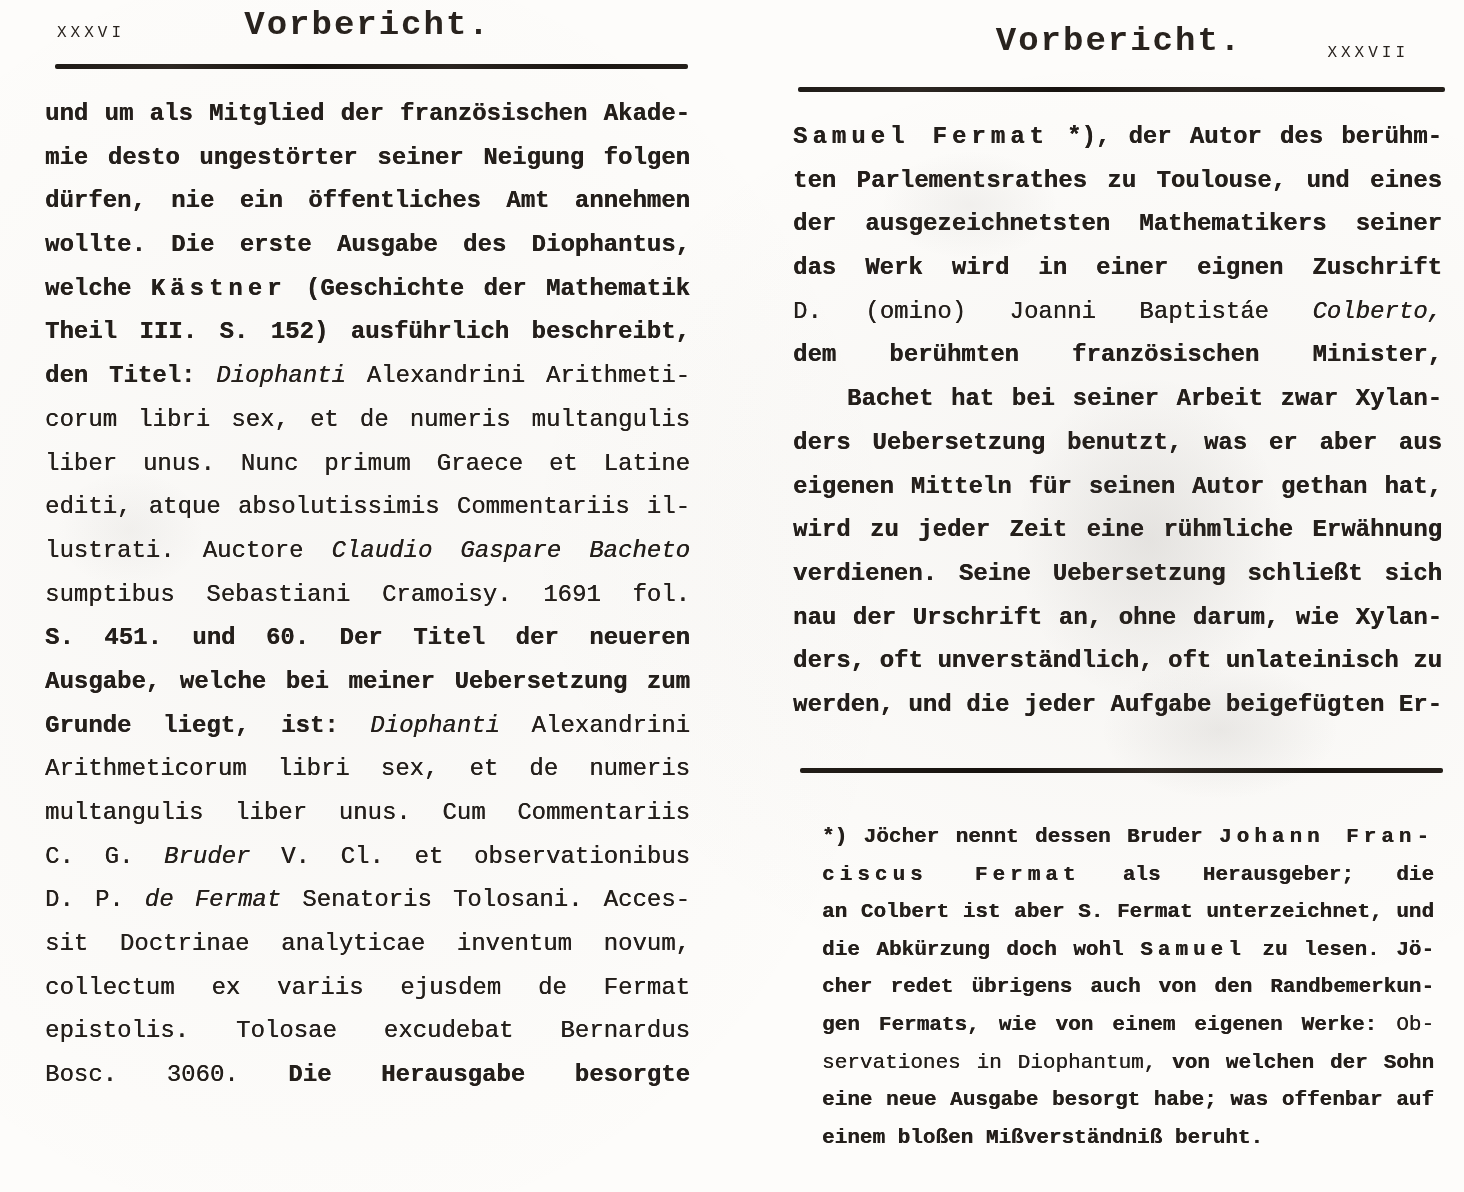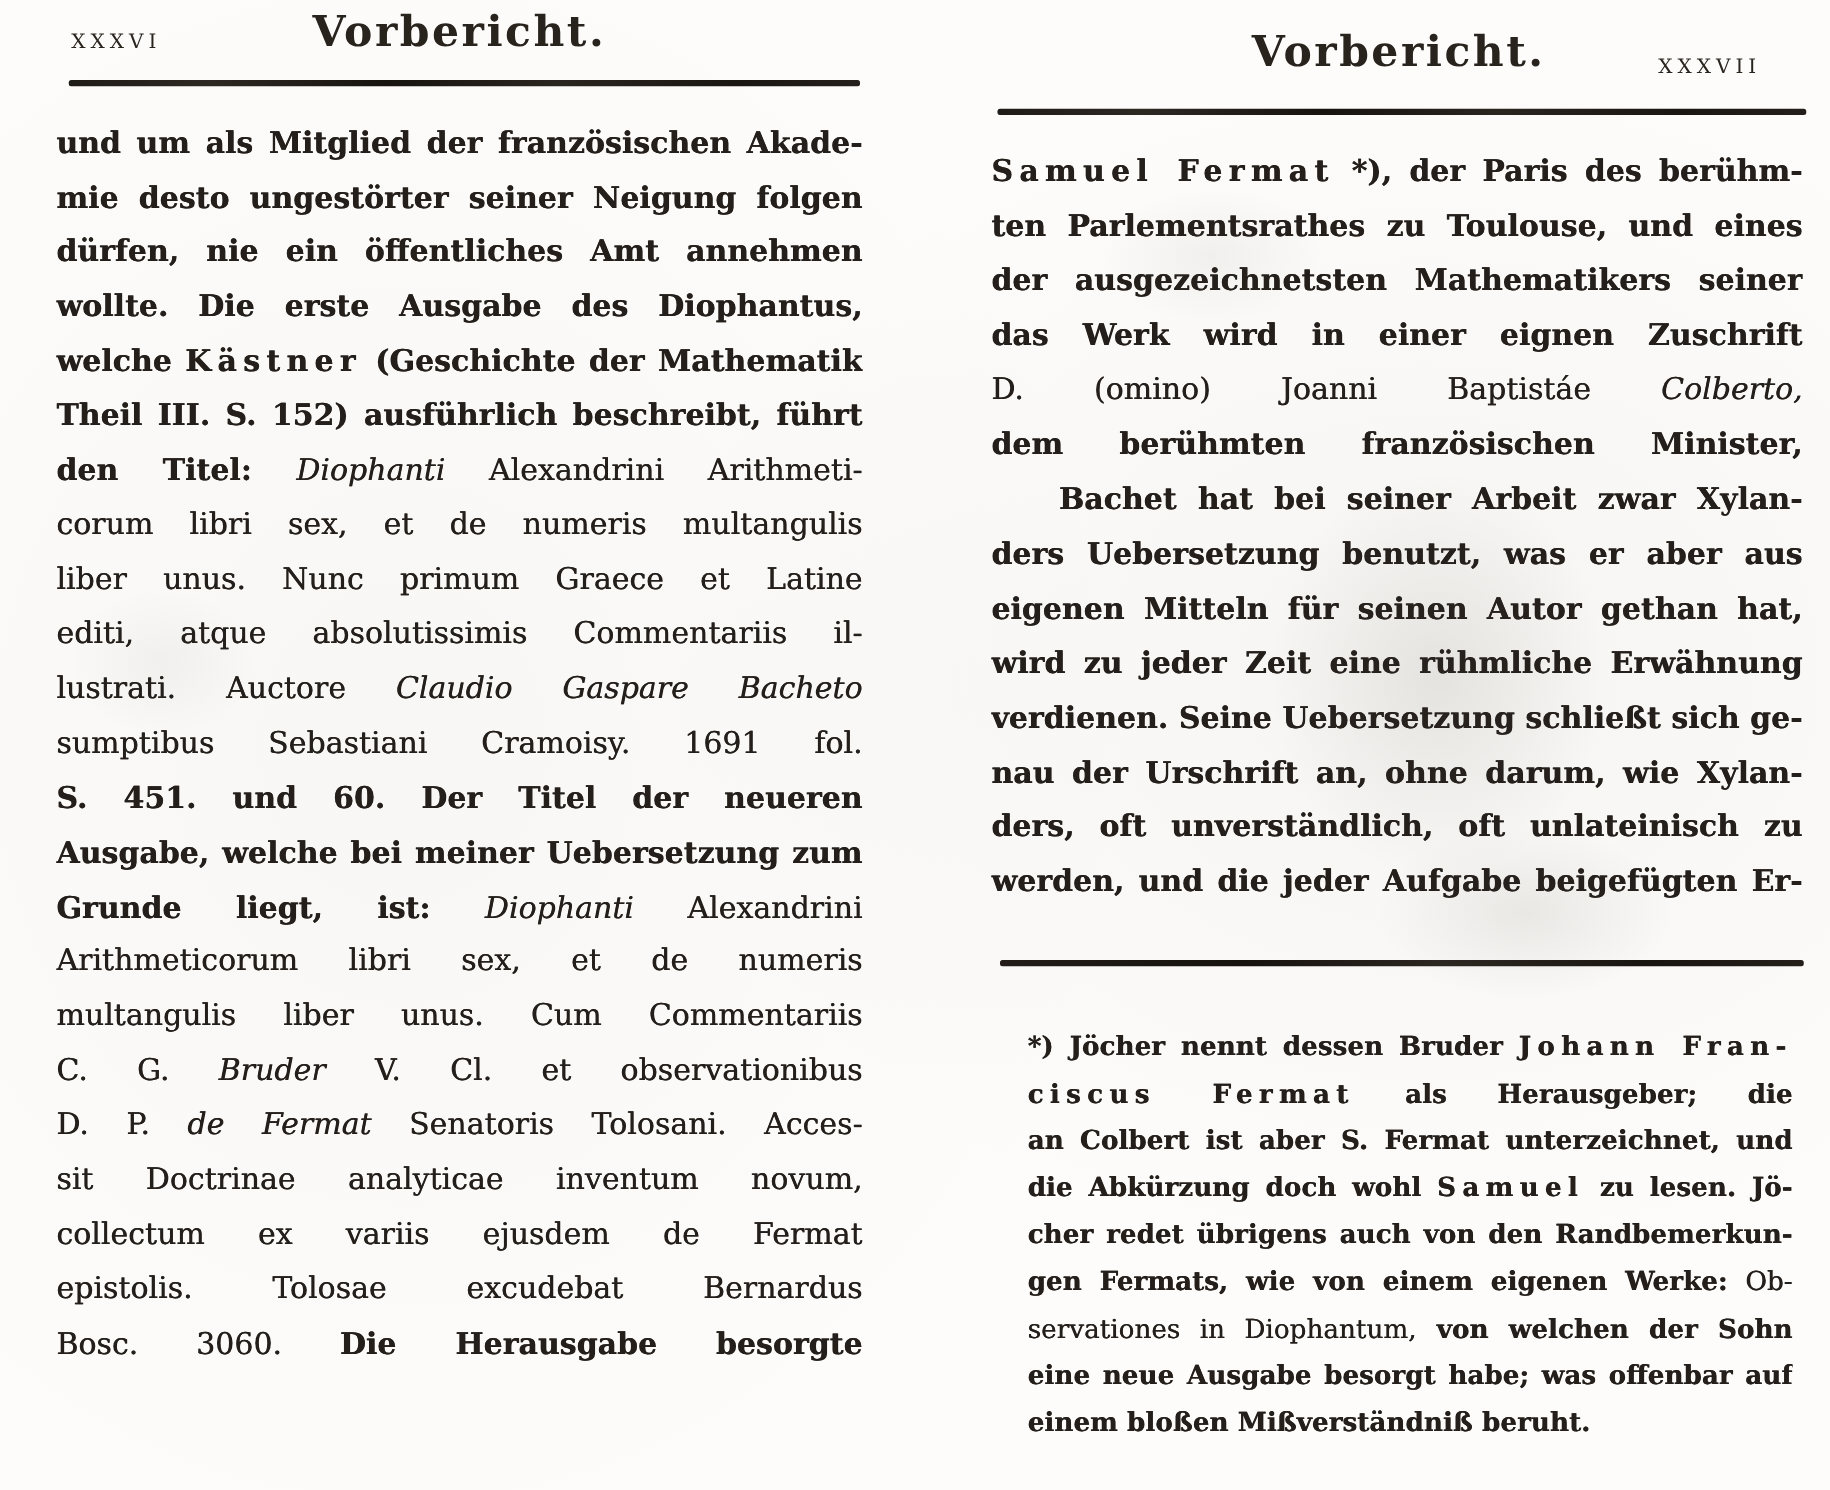--- a/index.html
+++ b/index.html
@@ -11,20 +11,21 @@
     overflow: hidden;
   }
   .scan {
     position: relative;
     width: 1464px;
     height: 1192px;
     background:
       radial-gradient(ellipse 900px 700px at 78% 45%, rgba(90,82,72,0.045), rgba(90,82,72,0) 70%),
       radial-gradient(ellipse 800px 900px at 22% 50%, rgba(90,82,72,0.03), rgba(90,82,72,0) 75%),
       #fdfcfa;
+    font-family: Liberation Mono, monospace;
   }
   .page { position: absolute; top: 0; height: 1192px; }
   .page-left  { left: 45px;  width: 645px; }
   .page-right { left: 793px; width: 652px; }
 
   .page-header { position: absolute; left: 0; width: 100%; }
   .page-left  .page-header { top: 6px;  height: 54px; }
   .page-right .page-header { top: 22px; height: 54px; }
 
   .header-title {
@@ -137,21 +138,21 @@
       </div>
   </section>
 
   <section class="page page-right">
     <div class="page-header">
       <span class="header-title">Vorbericht.</span>
       <span class="page-number">xxxvii</span>
     </div>
     <div class="header-rule"></div>
     <div class="text-block main-text">
-        <div class="line"><span class="seg-fs">Samuel Fermat</span><span class="seg-f"> *), der Paris des berühm-</span></div>
+        <div class="line"><span class="seg-fs">Samuel Fermat</span><span class="seg-f"> *), der Autor des berühm-</span></div>
         <div class="line"><span class="seg-f">ten Parlementsrathes zu Toulouse, und eines</span></div>
         <div class="line"><span class="seg-f">der ausgezeichnetsten Mathematikers seiner Zeit;</span></div>
         <div class="line"><span class="seg-f">das Werk wird in einer eignen Zuschrift</span></div>
         <div class="line"><span class="seg-a">D. (omino) Joanni Baptistáe </span><span class="seg-i">Colberto,</span></div>
         <div class="line"><span class="seg-f">dem berühmten französischen Minister, zugeeignet.</span></div>
         <div class="line" style="padding-left: 54px;"><span class="seg-f">Bachet hat bei seiner Arbeit zwar Xylan-</span></div>
         <div class="line"><span class="seg-f">ders Uebersetzung benutzt, was er aber aus</span></div>
         <div class="line"><span class="seg-f">eigenen Mitteln für seinen Autor gethan hat,</span></div>
         <div class="line"><span class="seg-f">wird zu jeder Zeit eine rühmliche Erwähnung</span></div>
         <div class="line"><span class="seg-f">verdienen. Seine Uebersetzung schließt sich ge-</span></div>

